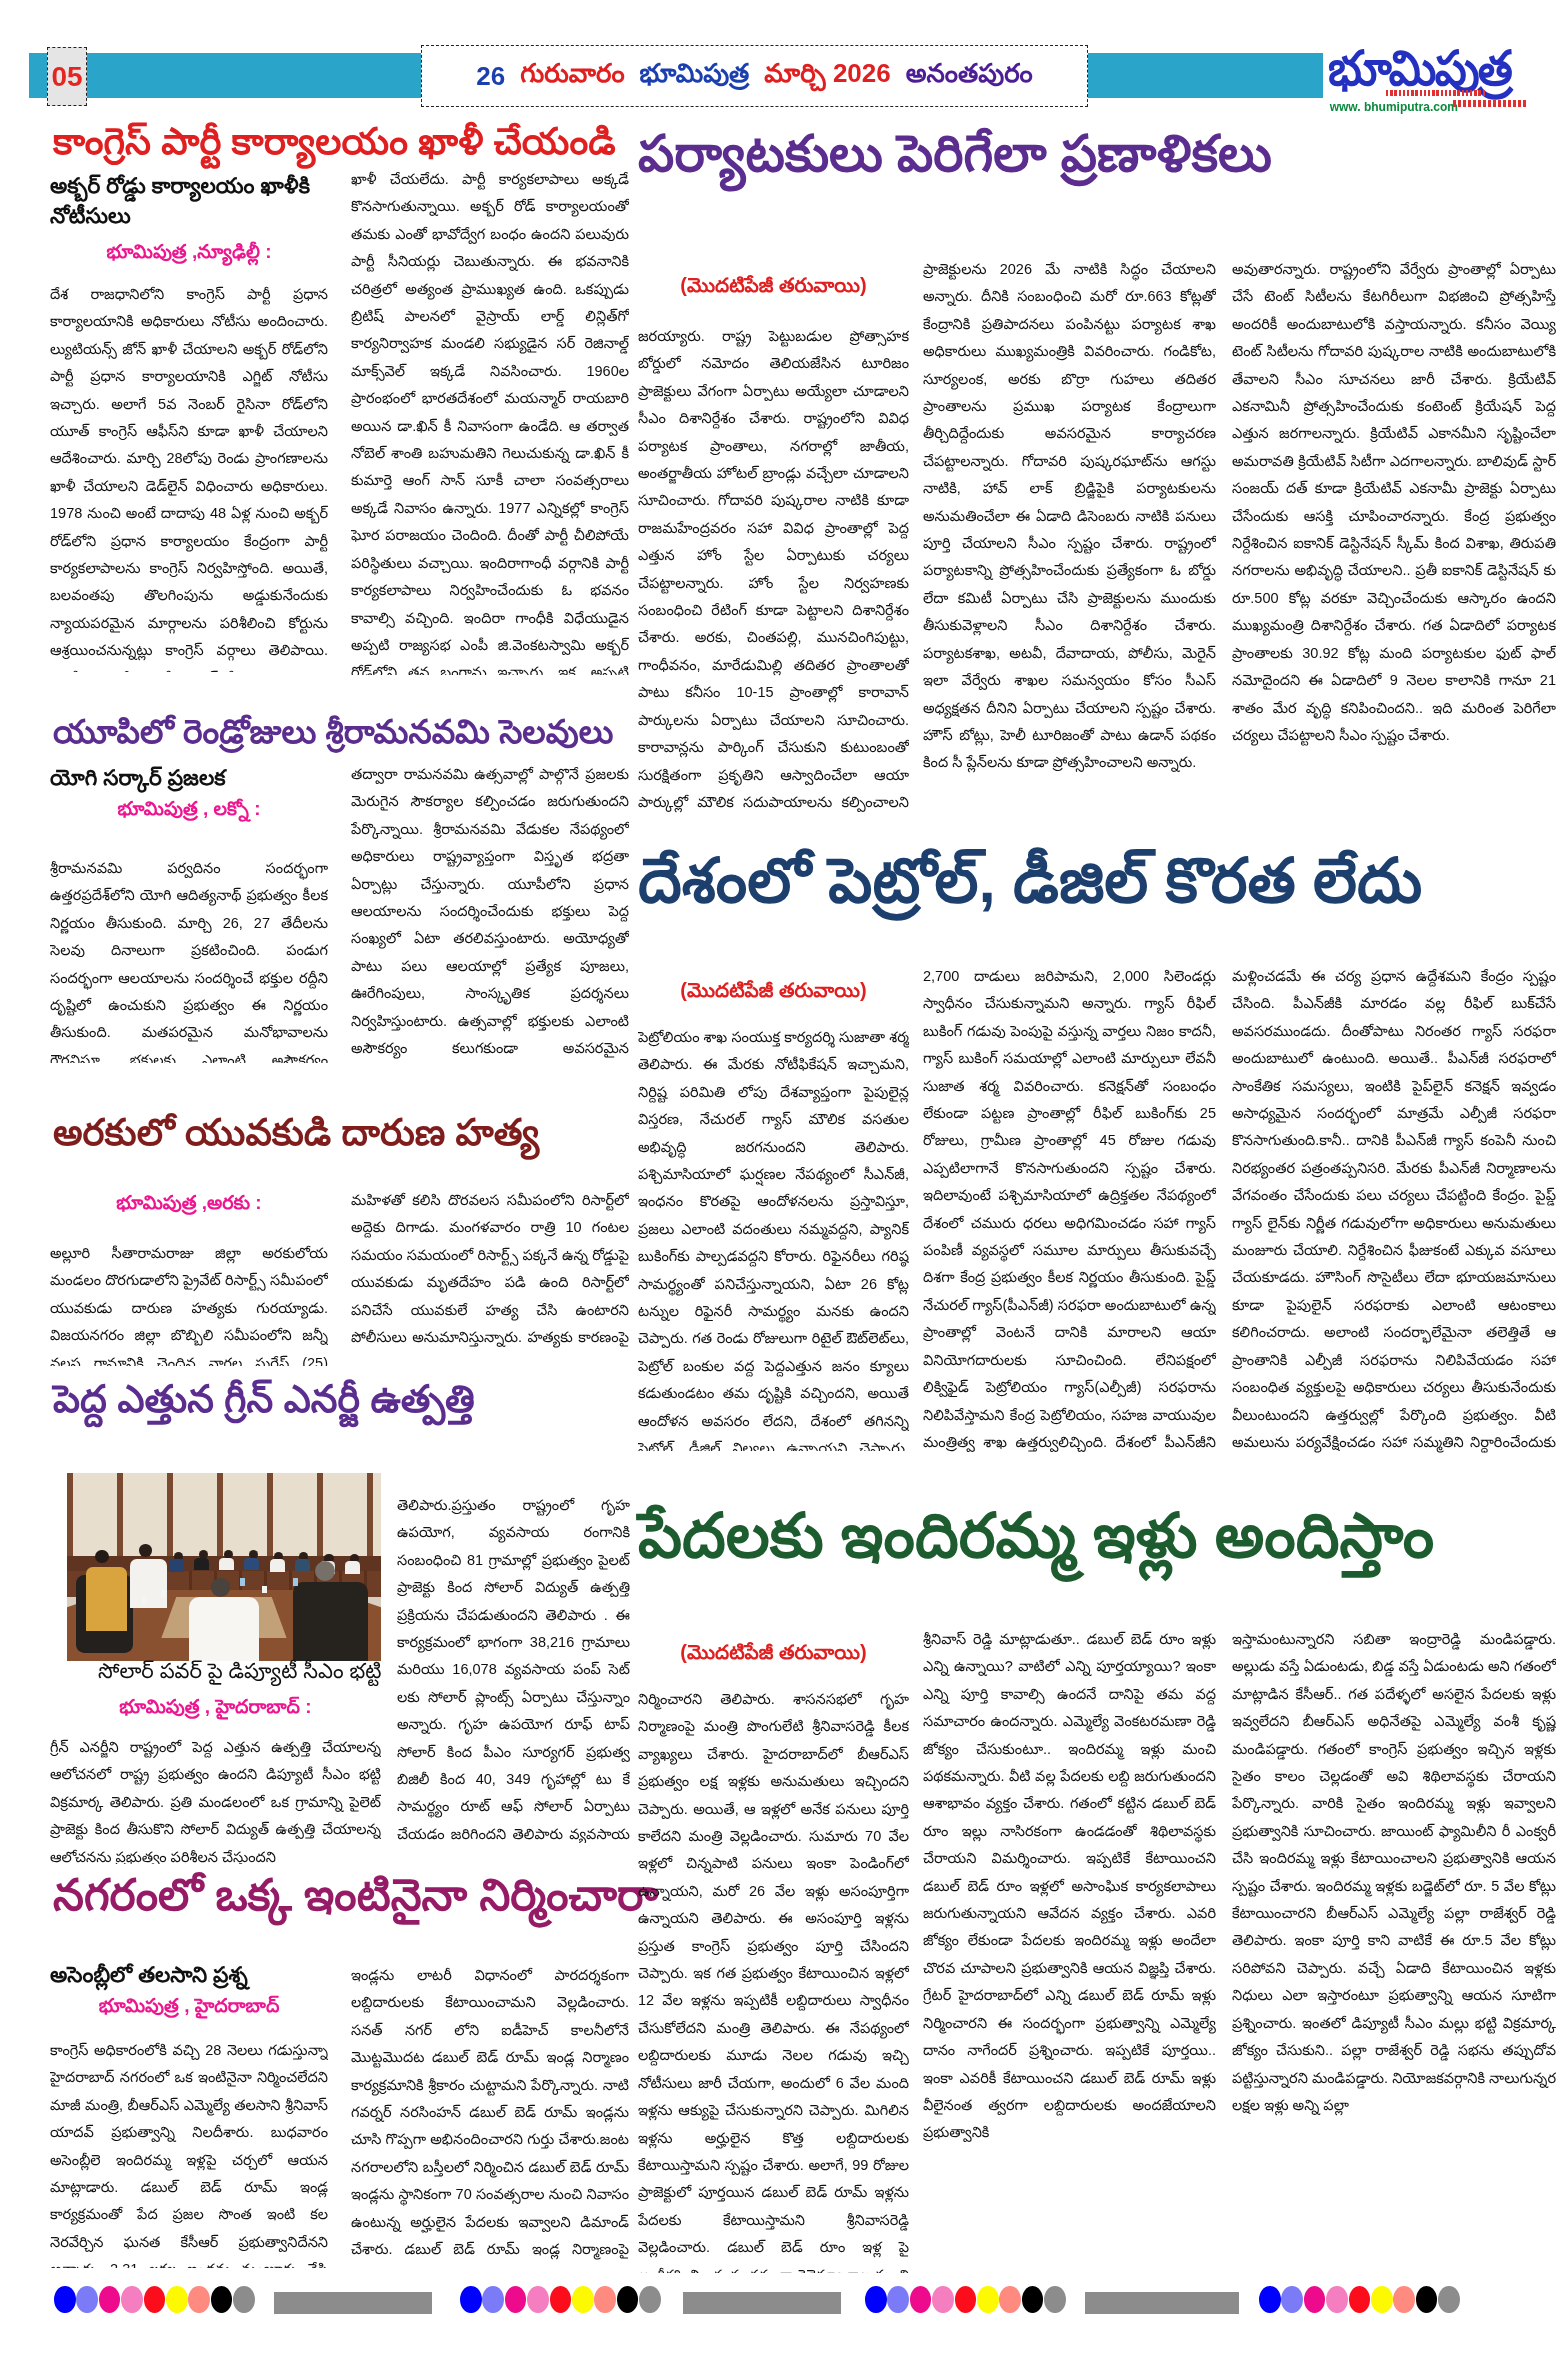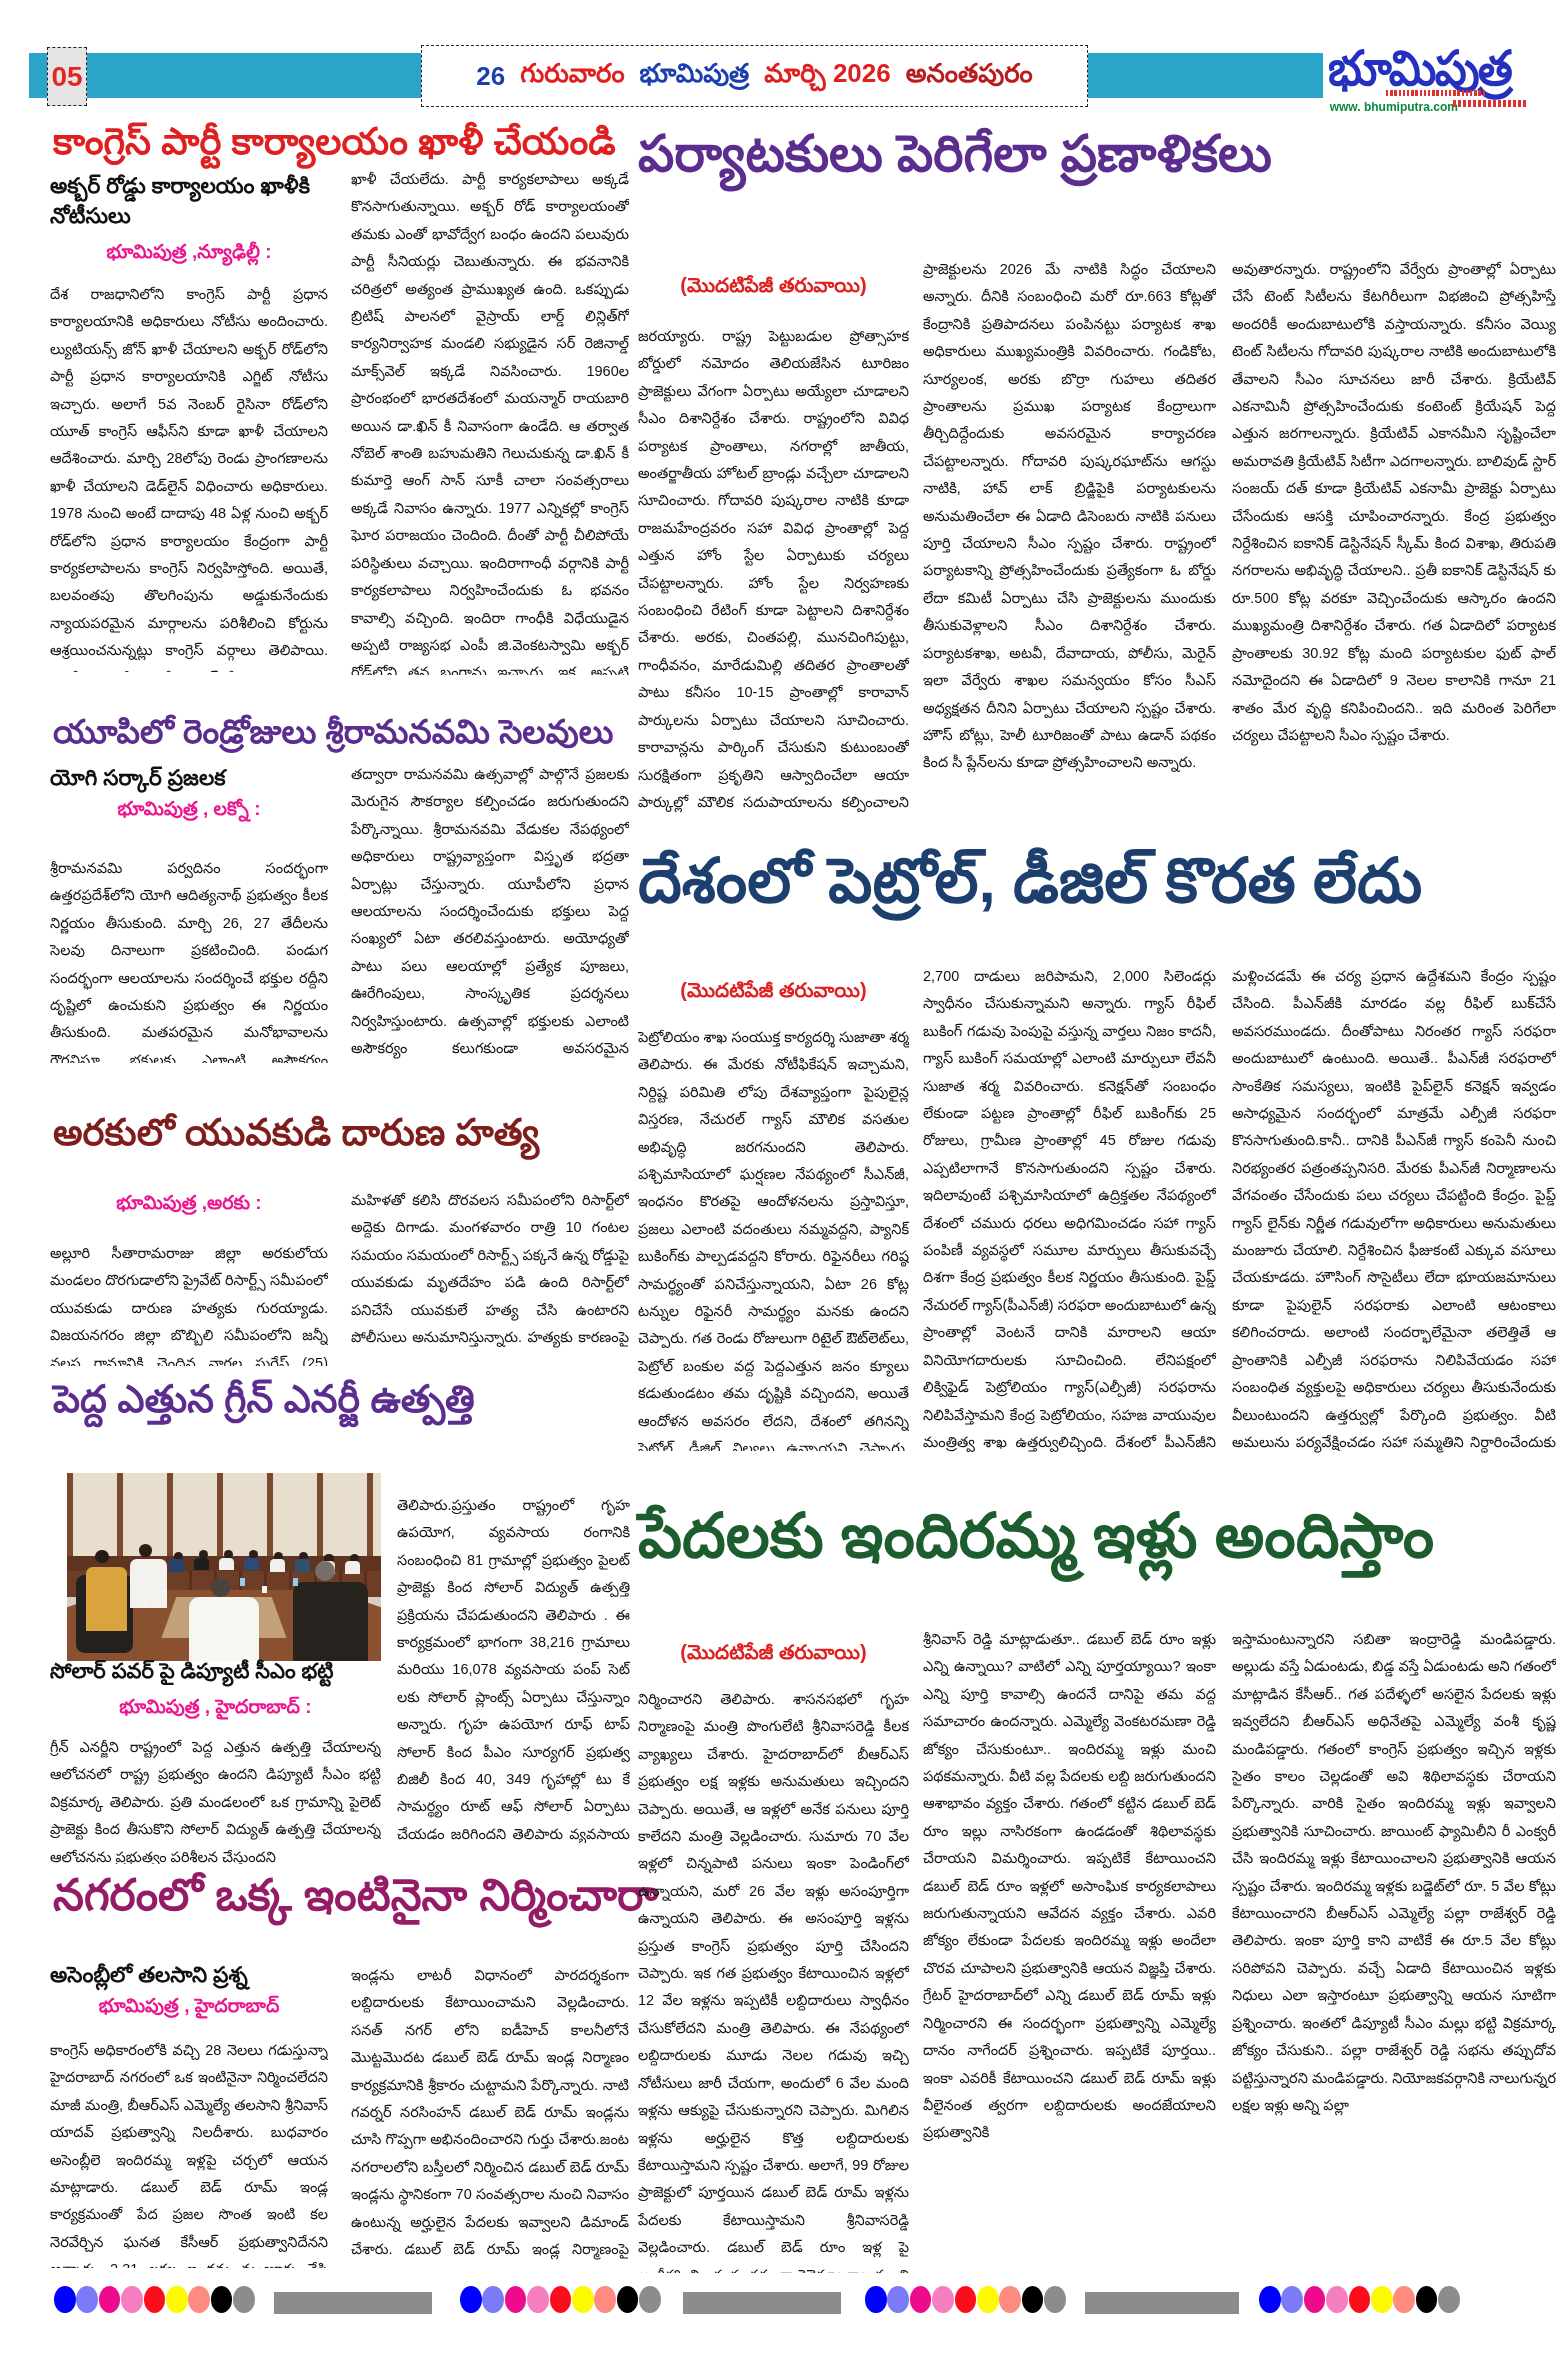--- a/index.html
+++ b/index.html
@@ -7,38 +7,38 @@
         font-family:"Liberation Sans", sans-serif;}
 
   
   #teal-bar{position:absolute;left:29px;top:53px;width:1294px;height:45px;background:#2AA4C9;}
   #pagenum-box{position:absolute;left:47px;top:47px;width:38px;height:57px;background:#e5e5e5;
        border:1.7px dashed #222;display:flex;align-items:center;justify-content:center;
        font-size:28px;font-weight:bold;color:#E52520;}
   #date-box{position:absolute;left:421px;top:45px;width:665px;height:60px;background:#fff;
        border:1.7px dashed #222;display:flex;align-items:center;justify-content:center;gap:15px;
        font-size:26px;font-weight:bold;white-space:nowrap;}
-  .d-blue{color:#1B3FAE;} .d-red{color:#E02020;} .d-green{color:#b91c1c;}
+  .d-blue{color:#1B3FAE;} .d-red{color:#E02020;} .d-green{color:#4c1d95;}
   #logo{position:absolute;left:1328px;top:42px;width:208px;height:76px;}
   #logo-title{font-size:45px;font-weight:900;color:#2430BF;letter-spacing:-1.7px;line-height:50px;
        transform:scaleY(1.08);transform-origin:top left;white-space:nowrap;}
   #logo-tagline{position:absolute;left:58px;top:48px;width:100px;height:5.8px;
        background:repeating-linear-gradient(90deg,#E03030 0 2.5px,transparent 2.5px 4.2px);}
   #logo-web{position:absolute;left:1.7px;top:58px;font-size:12px;font-weight:bold;color:#0A8A3C;}
   #logo-script{position:absolute;left:125px;top:58px;width:75px;height:6.7px;
        background:repeating-linear-gradient(90deg,#E03030 0 3.3px,transparent 3.3px 5px);}
 
   
   .hl{position:absolute;font-weight:bold;white-space:nowrap;line-height:1.15;}
   .col{position:absolute;font-size:14.5px;line-height:27.4px;text-align:justify;color:#101010;
        overflow:hidden;}
   .subhead{position:absolute;font-size:21.6px;font-weight:bold;color:#111;line-height:30px;}
   .byline{position:absolute;font-size:19px;font-weight:bold;color:#ED1690;text-align:center;}
   .note{position:absolute;font-size:20px;font-weight:bold;color:#E02020;text-align:center;}
-  .caption{position:absolute;font-size:21px;font-weight:bold;color:#111;}
+  .caption{position:absolute;font-size:21px;font-weight:normal;color:#111;margin-left:48px;}
 
   
   #l1-hl{left:53px;top:121px;width:577px;font-size:37px;color:#E02020;}
   #l1-sub{left:50px;top:171px;width:283px;}
   #l1-by{left:50px;top:241px;width:278px;}
   #l1-c1{left:50px;top:281px;width:278px;height:391px;}
   #l1-c2{left:351px;top:166px;width:278px;height:509px;}
 
   #l2-hl{left:53px;top:713px;width:577px;font-size:33px;color:#5B2D8E;}
   #l2-sub{left:50px;top:763px;width:283px;}

